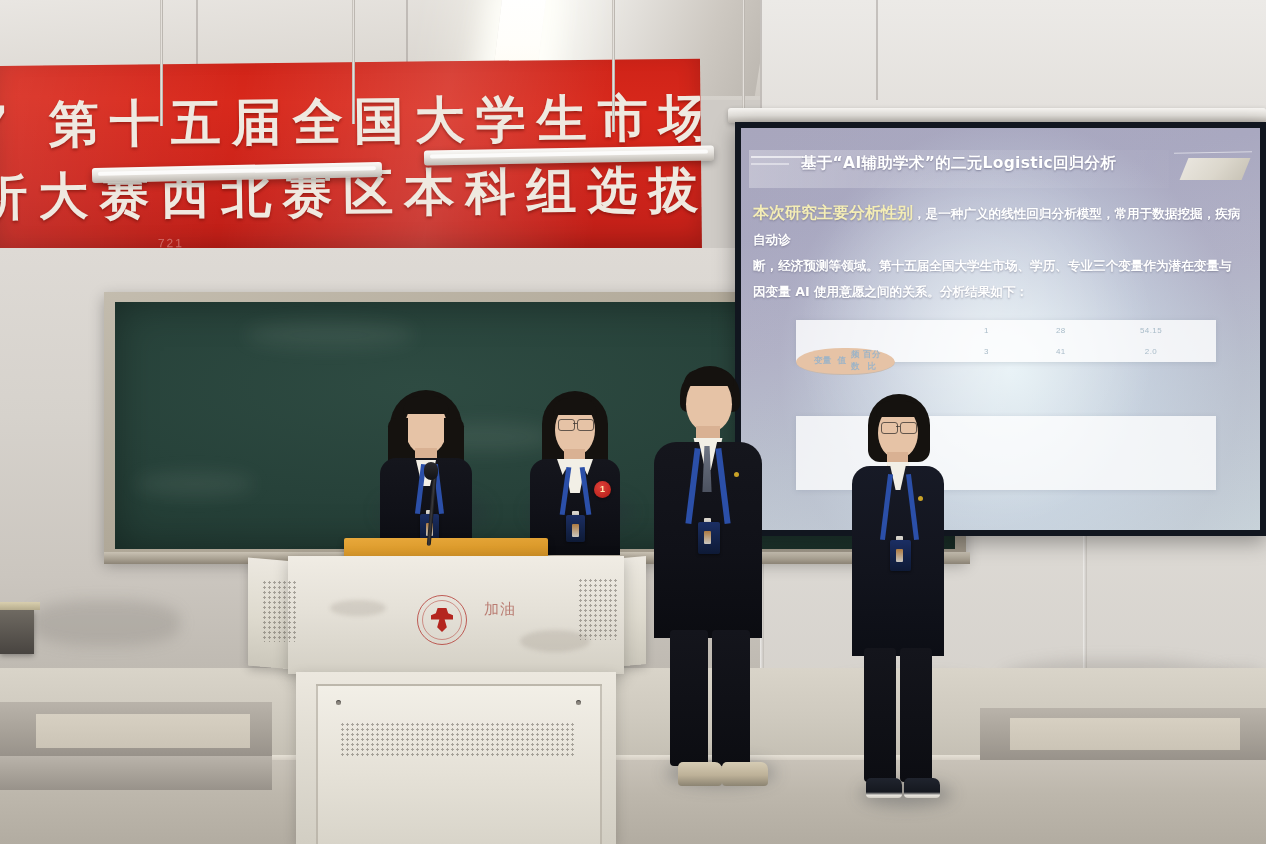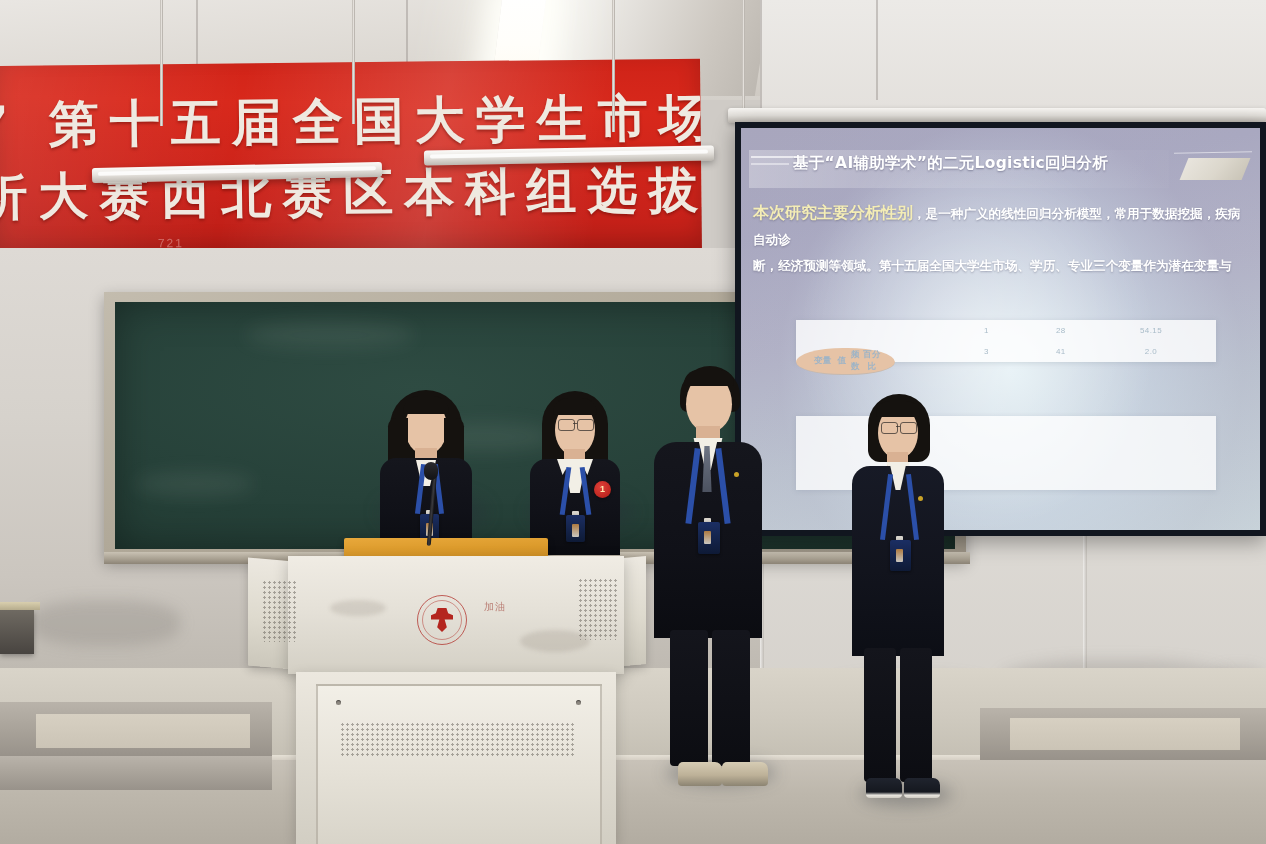--- a/index.html
+++ b/index.html
@@ -137,21 +137,21 @@
   }
   .slide-title-band::before{
     content:"";position:absolute;left:2px;top:6px;width:52px;height:2px;
     background:rgba(255,255,255,.65);
   }
   .slide-title-band::after{
     content:"";position:absolute;left:2px;top:13px;width:38px;height:2px;
     background:rgba(255,255,255,.45);
   }
   .slide-title{
-    position:absolute;left:52px;top:25px;width:340px;
+    position:absolute;left:60px;top:25px;width:340px;
     font-size:15.5px;font-weight:700;color:#ffffff;letter-spacing:.3px;
     font-family:"DejaVu Sans","Liberation Sans",sans-serif;
     text-shadow:0 1px 2px rgba(60,60,90,.45);white-space:nowrap;
   }
   .title-deco{
     position:absolute;right:14px;top:30px;width:62px;height:22px;
     background:linear-gradient(115deg,#f3efe2 0%,#e4dfce 55%,#cfc9b6 100%);
     transform:skewX(-22deg);opacity:.85;
   }
   .title-rule{
@@ -257,21 +257,21 @@
   .emblem::before{
     content:"";position:absolute;left:4px;top:4px;right:4px;bottom:4px;border-radius:50%;
     border:1px solid rgba(175,40,34,.45);
   }
   .emblem-glyph{
     position:absolute;left:13px;top:12px;width:22px;height:24px;
     background:#b4261f;
     -webkit-mask:radial-gradient(circle at 50% 28%, #000 30%, transparent 31%),linear-gradient(#000,#000);
     clip-path:polygon(30% 0,70% 0,78% 22%,100% 30%,100% 48%,62% 48%,72% 80%,50% 100%,28% 80%,38% 48%,0 48%,0 30%,22% 22%);
   }
-  .graffiti{position:absolute;color:rgba(150,40,30,.55);font-size:10px;letter-spacing:1px;}
+  .graffiti{position:absolute;color:rgba(150,40,30,.55);font-size:15px;letter-spacing:1px;}
   .scuff{position:absolute;background:rgba(120,112,102,.18);filter:blur(2px);border-radius:50%;}
 
   .mic-stem{
     position:absolute;left:430px;top:470px;width:4px;height:76px;
     background:linear-gradient(90deg,#1d1d1f,#3a3a3e,#141416);border-radius:2px;
     transform:rotate(5deg);
   }
   .mic-head{
     position:absolute;left:424px;top:462px;width:14px;height:18px;border-radius:7px;
     background:linear-gradient(180deg,#2b2b2f,#121214);
@@ -368,20 +368,21 @@
       <div class="slide-glow"></div>
 
       <div class="slide-title-band"></div>
       <div class="title-deco"></div>
       <div class="title-rule"></div>
       <div class="slide-title">基于“AI辅助学术”的二元Logistic回归分析</div>
 
       <div class="slide-body">
         <span class="hl">本次研究主要分析性别</span><span>，是一种广义的线性回归分析模型，常用于数据挖掘，疾病自动诊</span>
         <div>断，经济预测等领域。第十五届全国大学生市场、学历、专业三个变量作为潜在变量与</div>
+        <div>因变量 AI 使用意愿之间的关系。分析结果如下：</div>
       </div>
 
       <div class="slide-table">
         <div class="st-row head">
           <div class="st-c st-c1">变量</div>
           <div class="st-c st-c2">值</div>
           <div class="st-c st-c3">频数</div>
           <div class="st-c st-c4">百分比</div>
         </div>
         <div class="st-row">

